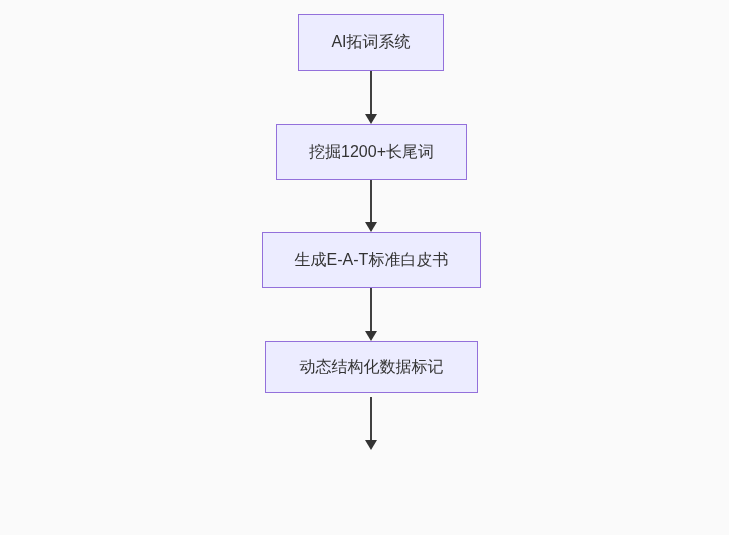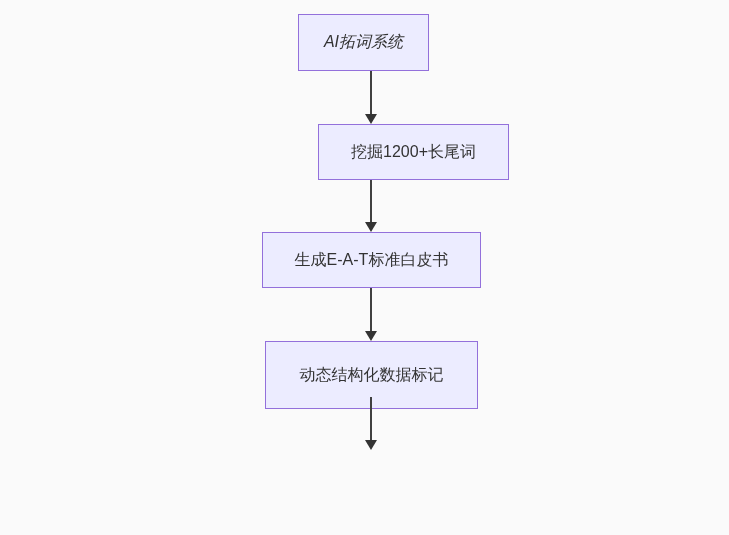--- a/index.html
+++ b/index.html
@@ -21,24 +21,24 @@
     background: #ECECFF;
     border: 1.5px solid #9370DB;
     color: #333333;
     font-size: 16px;
     display: flex;
     align-items: center;
     justify-content: center;
     text-align: center;
     white-space: nowrap;
   }
-  .node-1 { left: 298px; top: 14px;  width: 131px; height: 57px; font-style: italic; }
-  .node-2 { left: 276px; top: 124px; width: 191px; height: 56px; margin-left: 42px; }
+  .node-1 { left: 298px; top: 14px;  width: 146px; height: 57px; }
+  .node-2 { left: 276px; top: 124px; width: 191px; height: 56px; }
   .node-3 { left: 262px; top: 232px; width: 219px; height: 56px; }
-  .node-4 { left: 265px; top: 341px; width: 213px; height: 68px; }
+  .node-4 { left: 265px; top: 341px; width: 213px; height: 52px; }
   .node-5 { left: 253px; top: 450px; width: 235px; height: 55px; }
 
   .arrow {
     position: absolute;
     left: 365px;           
     width: 12px;
     display: flex;
     flex-direction: column;
     align-items: center;
   }

